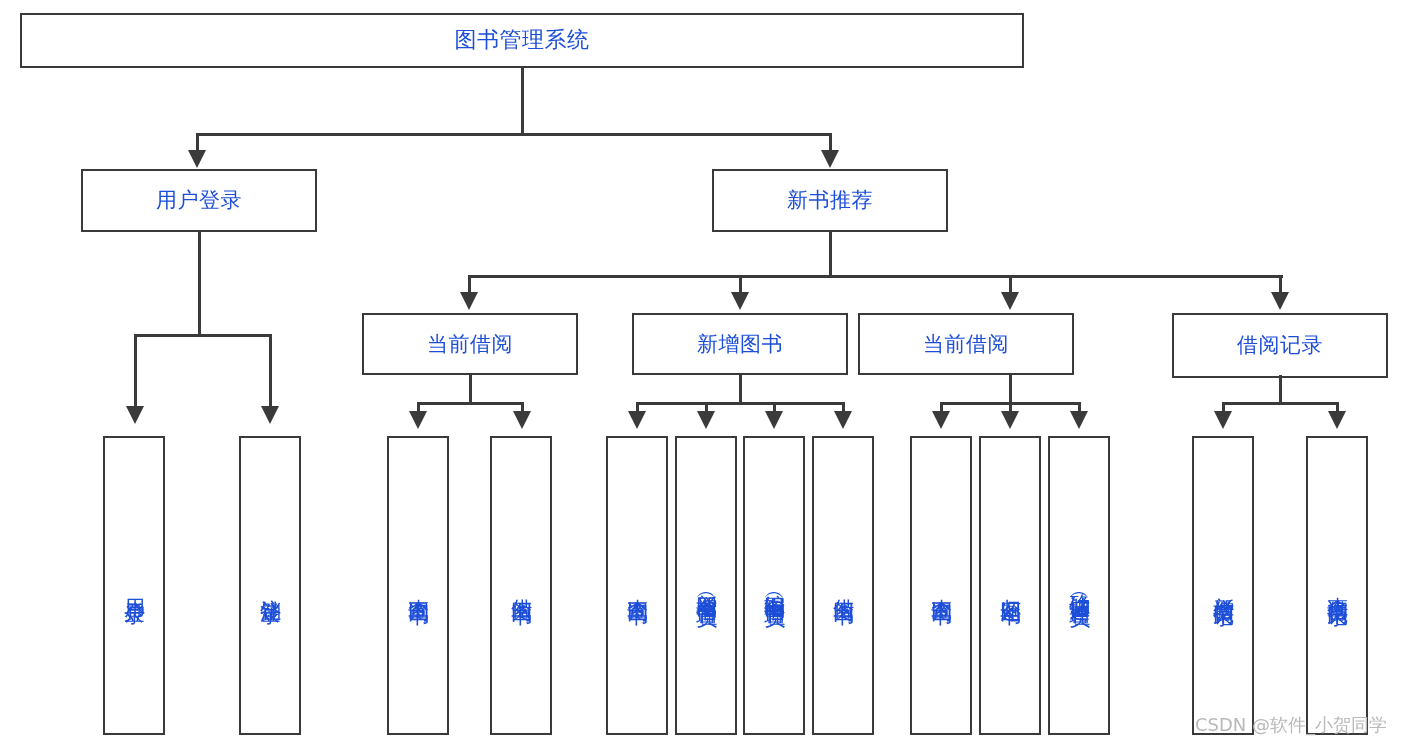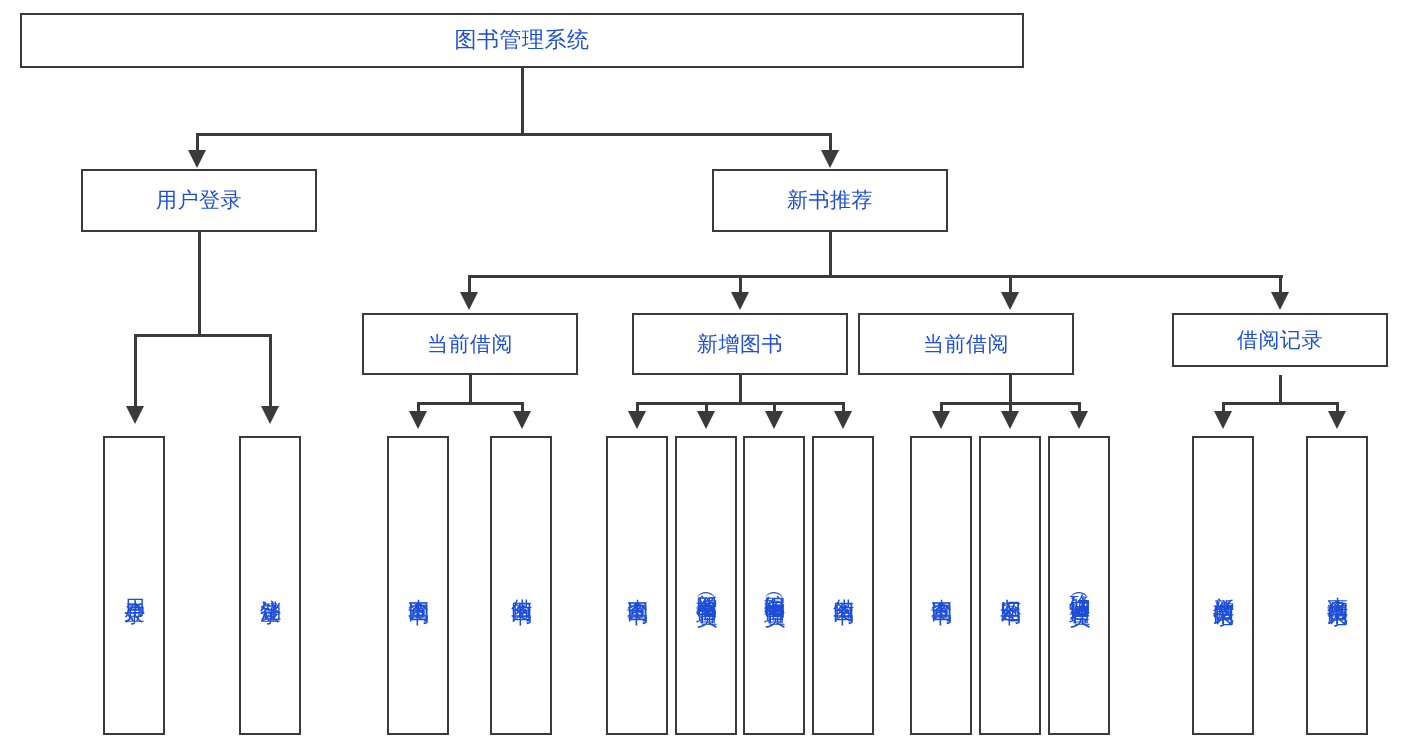--- a/index.html
+++ b/index.html
@@ -125,21 +125,21 @@
 
   <div class="node horiz" style="left:362px; top:313px; width:216px; height:62px;">
     <span class="label">当前借阅</span>
   </div>
   <div class="node horiz" style="left:632px; top:313px; width:216px; height:62px;">
     <span class="label">新增图书</span>
   </div>
   <div class="node horiz" style="left:858px; top:313px; width:216px; height:62px;">
     <span class="label">当前借阅</span>
   </div>
-  <div class="node horiz" style="left:1172px; top:313px; width:216px; height:54px;">
+  <div class="node horiz" style="left:1172px; top:313px; width:216px; height:65px;">
     <span class="label">借阅记录</span>
   </div>
 
   <div class="ln v" style="left:469px; top:375px; width:2.5px; height:29px;"></div>
   <div class="ln h" style="left:417px; top:402px; width:106px; height:2.5px;"></div>
   <div class="ln v" style="left:417px; top:402px; width:2.5px; height:12px;"></div>
   <div class="arrow" style="left:409px; top:411px;"></div>
   <div class="ln v" style="left:521px; top:402px; width:2.5px; height:12px;"></div>
   <div class="arrow" style="left:513px; top:411px;"></div>
 
@@ -207,14 +207,15 @@
     <span class="label">确认归还（管理员）</span>
   </div>
 
   <div class="node vert" style="left:1192px; top:436px; width:62px; height:299px;">
     <span class="label">新增借阅记录</span>
   </div>
   <div class="node vert" style="left:1306px; top:436px; width:62px; height:299px;">
     <span class="label">查询借阅记录</span>
   </div>
 
+  <div id="watermark" style="left:1195px; top:713px;">CSDN @软件_小贺同学</div>
 
 </div>
 
 </body></html>

